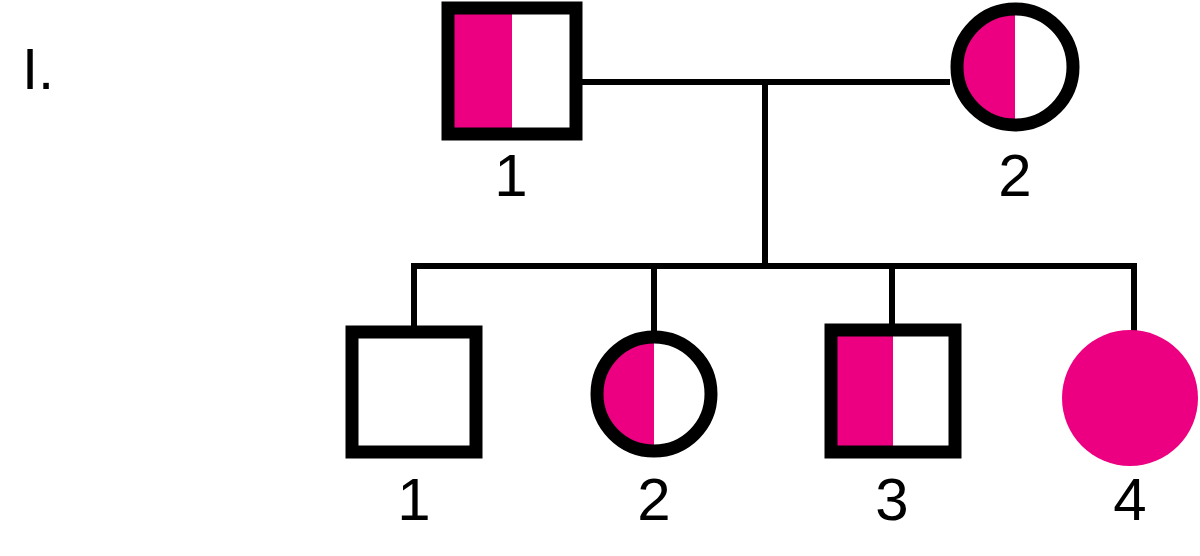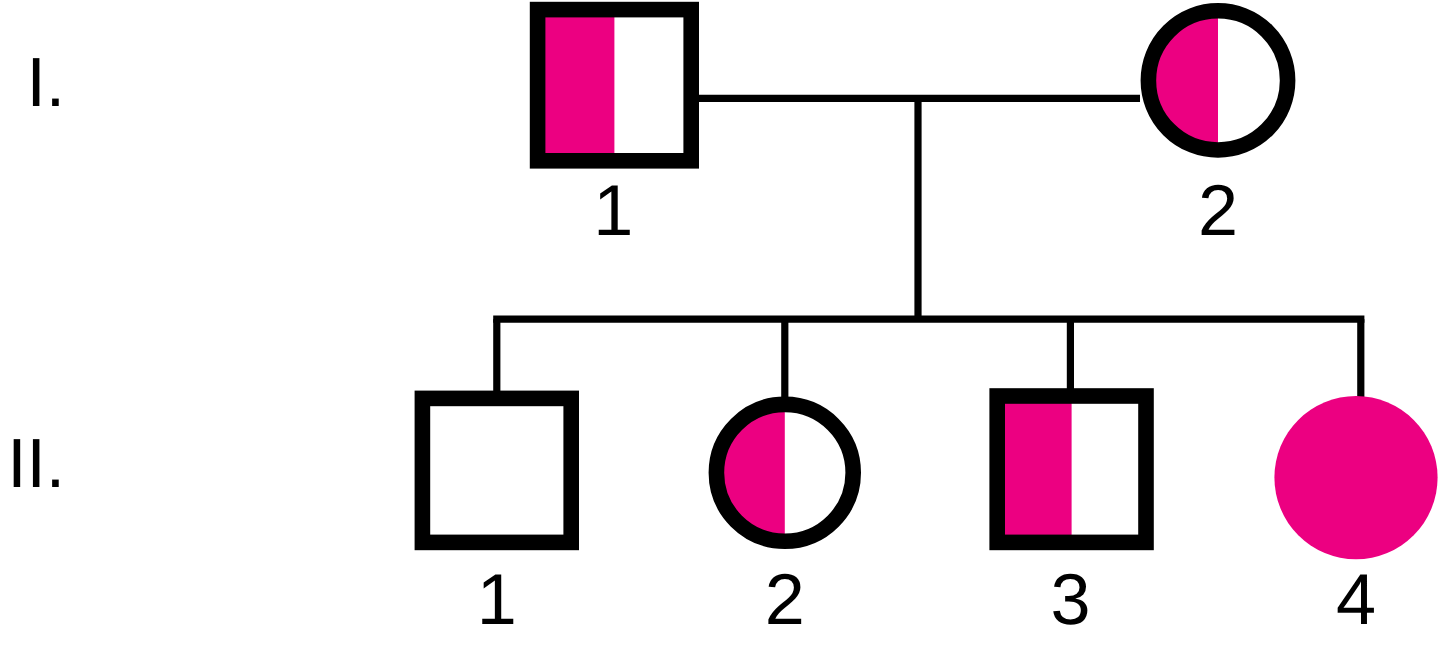--- a/index.html
+++ b/index.html
@@ -98,21 +98,20 @@
       <rect x="831" y="330" width="62" height="122" fill="#EC0081" stroke="none"></rect>
       <rect x="831" y="330" width="124" height="122" fill="none" stroke="#000000" stroke-width="13"></rect>
     </g>
 
     <g id="symbol-ii-4">
       <circle cx="1130" cy="398" r="68" fill="#EC0081" stroke="none"></circle>
     </g>
   </svg>
 
   <div class="gen-label" style="left:22px; top:40px;">I.</div>
-  <div class="gen-label" style="left:6px; top:358px;">II.</div>
 
   <div class="indiv-label" style="left:511px; top:146px;">1</div>
   <div class="indiv-label" style="left:1015px; top:146px;">2</div>
   <div class="indiv-label" style="left:414px; top:470px;">1</div>
   <div class="indiv-label" style="left:654px; top:470px;">2</div>
   <div class="indiv-label" style="left:892px; top:470px;">3</div>
   <div class="indiv-label" style="left:1130px; top:470px;">4</div>
 
 </div>
 

